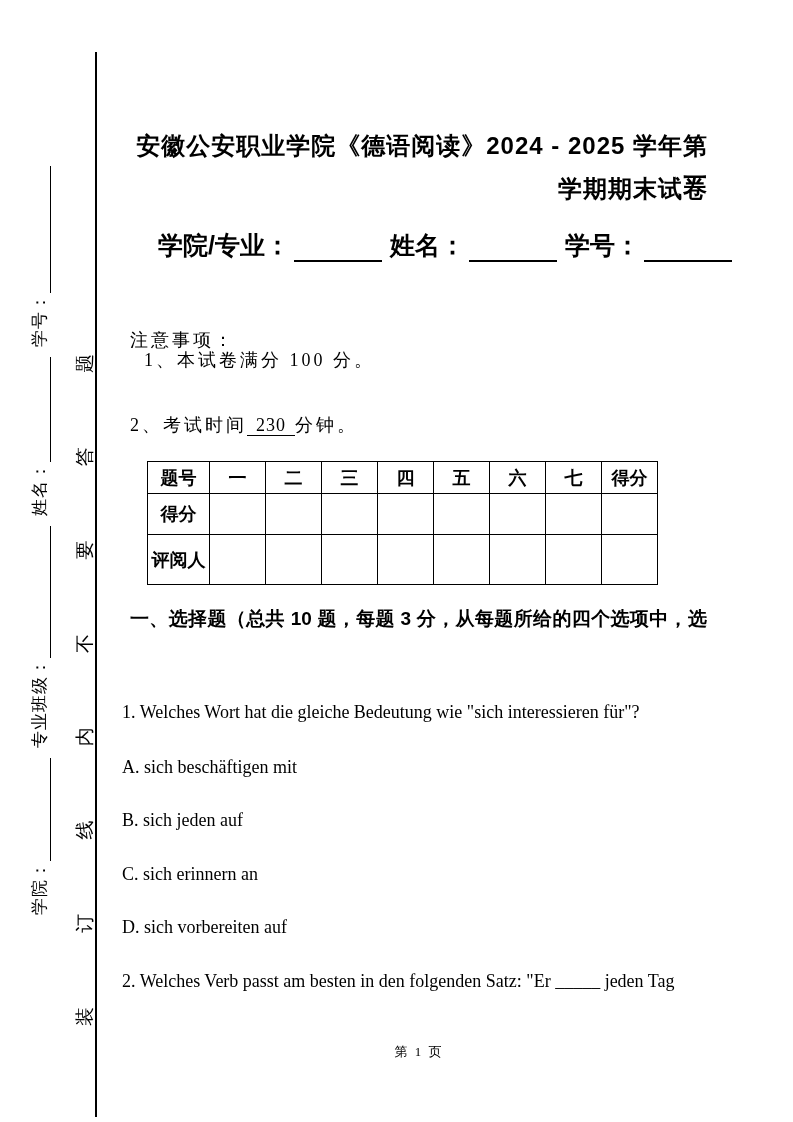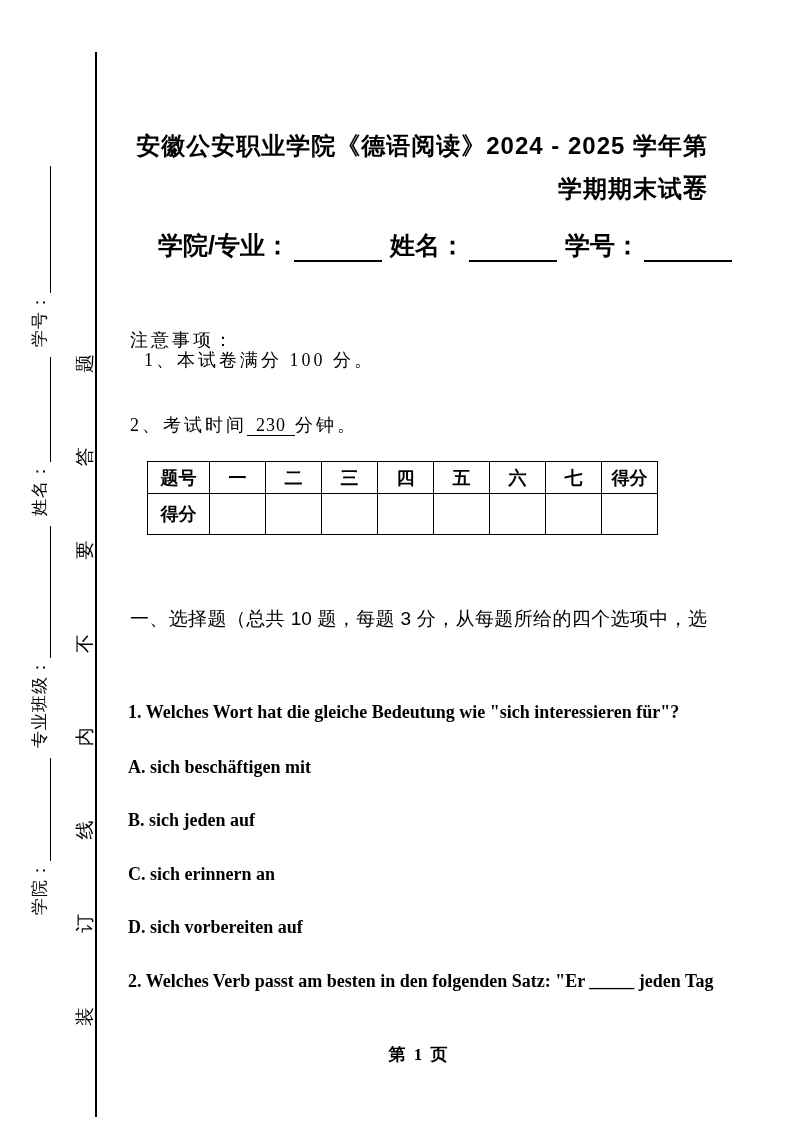--- a/index.html
+++ b/index.html
@@ -71,27 +71,27 @@
     padding:0;
   }
   .score-table .c0{width:61px;}
   .score-table .c{width:55px;}
   .score-table .r-head{height:32px;}
   .score-table .r-score{height:41px;}
   .score-table .r-grader{height:50px;}
   .sec-heading{
     left:130px;width:577px;
     font-family:"Liberation Sans", sans-serif;
-    font-weight:normal;font-size:19px;
+    font-weight:bold;font-size:19px;
   }
   .justified{text-align:justify;text-align-last:justify;}
-  .de-text{left:128px;font-size:18px;white-space:nowrap;font-weight:bold;}
+  .de-text{left:122px;font-size:18px;white-space:nowrap;}
   .footer{
     left:130px;top:1043px;width:578px;text-align:center;
-    font-weight:bold;font-size:17px;letter-spacing:2px;
+    font-weight:normal;font-size:13px;letter-spacing:2px;
   }
 </style>
 </head>
 <body>
 
 <div class="page">
 
   <div class="binding-line"></div>
 
   <div class="margin-info">
@@ -139,20 +139,31 @@
       <td class="c0">得分</td>
       <td class="c"></td>
       <td class="c"></td>
       <td class="c"></td>
       <td class="c"></td>
       <td class="c"></td>
       <td class="c"></td>
       <td class="c"></td>
       <td class="c"></td>
     </tr>
+    <tr class="r-grader">
+      <td class="c0">评阅人</td>
+      <td class="c"></td>
+      <td class="c"></td>
+      <td class="c"></td>
+      <td class="c"></td>
+      <td class="c"></td>
+      <td class="c"></td>
+      <td class="c"></td>
+      <td class="c"></td>
+    </tr>
   </tbody>
     </table>
 
   <div class="abs sec-heading justified" style="top:606px;">一、选择题（总共 10 题，每题 3 分，从每题所给的四个选项中，选</div>
 
   <div class="abs de-text" style="top:702px;">1. Welches Wort hat die gleiche Bedeutung wie "sich interessieren für"?</div>
   <div class="abs de-text" style="top:757px;">A. sich beschäftigen mit</div>
   <div class="abs de-text" style="top:810px;">B. sich jeden auf</div>
   <div class="abs de-text" style="top:864px;">C. sich erinnern an</div>
   <div class="abs de-text" style="top:917px;">D. sich vorbereiten auf</div>

